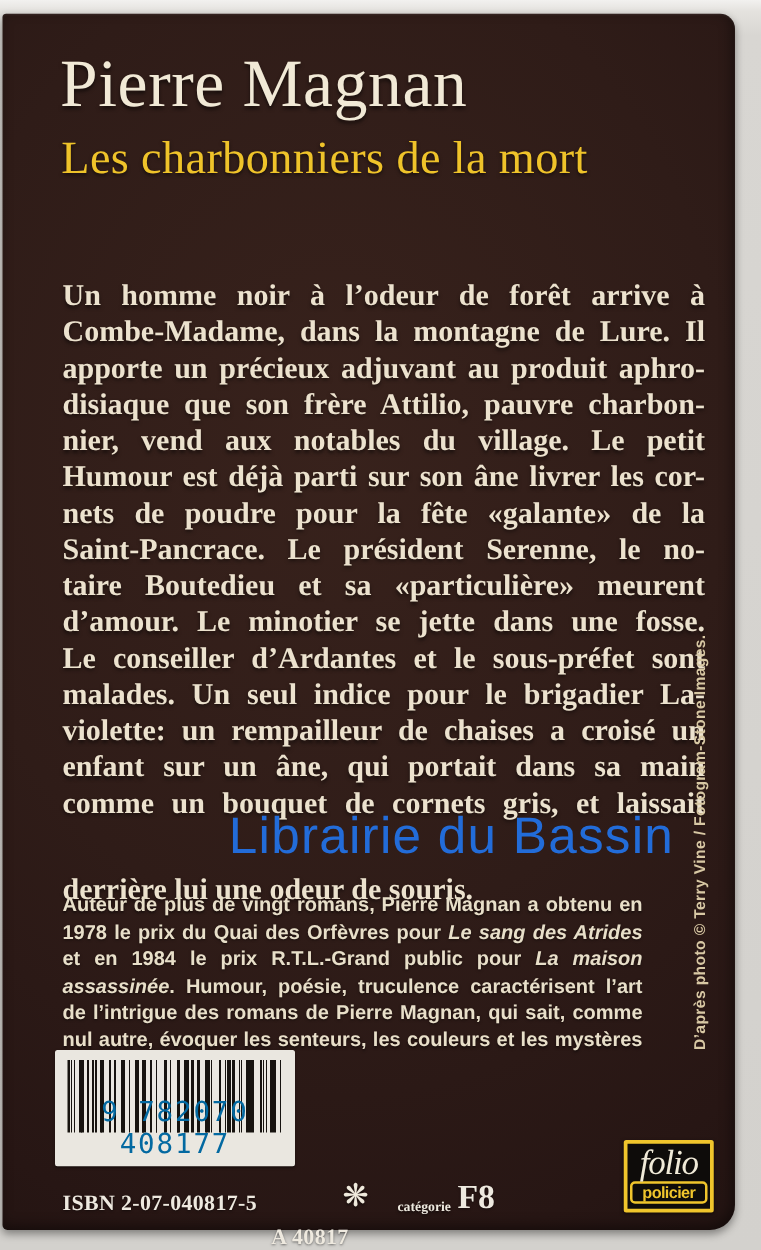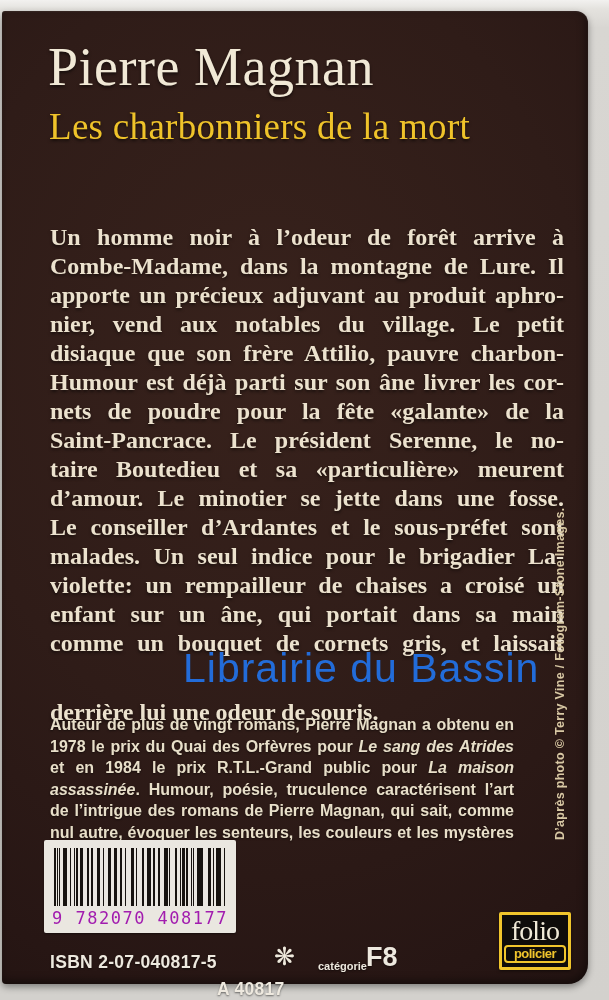--- a/index.html
+++ b/index.html
@@ -65,61 +65,61 @@
     background:#eae7e0;border-radius:2px;box-shadow:0 1px 2px rgba(0,0,0,.4);
   }
   .barcode-bars{
     position:absolute;left:10px;right:10px;top:8px;height:58px;
     background-image:
       repeating-linear-gradient(90deg,#17130f 0 2px,transparent 2px 5px,#17130f 5px 6px,transparent 6px 11px),
       repeating-linear-gradient(90deg,transparent 0 3px,#17130f 3px 4px,transparent 4px 9px,#17130f 9px 12px,transparent 12px 17px);
   }
   .barcode-digits{
     position:absolute;left:0;right:0;bottom:5px;text-align:center;
-    font-family:"DejaVu Sans Mono",monospace;font-size:17px;
-    letter-spacing:1.5px;color:#a21caf;
+    font-family:"DejaVu Sans Mono",monospace;font-size:22px;
+    letter-spacing:1.5px;color:#0369a1;
   }
 
-  .footer-text{color:#eee9df;font-weight:700;text-shadow:0 1px 2px rgba(0,0,0,.5);position:absolute;}
+  .footer-text{color:#eee9df;font-weight:700;text-shadow:0 1px 2px rgba(0,0,0,.5);position:absolute;font-family:Liberation Serif, serif;}
   .isbn{left:48px;top:941px;font-size:17.5px;letter-spacing:.3px;}
   .print-code{left:215px;top:941px;font-size:17.5px;letter-spacing:.3px;margin-top:27px;}
   .emblem{left:272px;top:931px;font-size:25px;font-weight:400;color:#efe9dc;text-shadow:0 1px 2px rgba(0,0,0,.5);position:absolute;}
   .cat-label{left:316px;top:949px;font-size:11px;}
   .cat-value{left:364px;top:931px;font-size:27px;}
 
   .folio-logo{
     position:absolute;left:497px;top:901px;width:72px;height:58px;
     background:#0e0c0a;border:3px solid #f0c52c;box-sizing:border-box;
     text-align:center;border-radius:2px;box-shadow:0 1px 3px rgba(0,0,0,.5);
   }
   .folio-word{
     font-family:"Liberation Serif",serif;font-size:28px;line-height:29px;
-    color:#f0ead8;letter-spacing:-1px;margin-top:1px;
+    color:#f0ead8;letter-spacing:-1px;margin-top:1px;font-style:italic;
   }
   .policier-box{
     margin:0 2px;border:2px solid #f0c52c;border-radius:4px;
     color:#f0c52c;font-size:13px;font-weight:700;line-height:14px;
     letter-spacing:-.5px;
   }
 </style>
 </head>
 <body>
 
 <div class="photo-scene">
   <div class="book-cover">
 
     <div class="author-name">Pierre Magnan</div>
     <div class="book-title" style="color: rgb(239, 195, 42);">Les charbonniers de la mort</div>
 
     <div class="synopsis">
         <div class="syn-line">Un homme noir à l’odeur de forêt arrive à</div>
         <div class="syn-line">Combe-Madame, dans la montagne de Lure. Il</div>
         <div class="syn-line">apporte un précieux adjuvant au produit aphro-</div>
+        <div class="syn-line">disiaque que son frère Attilio, pauvre charbon-</div>
         <div class="syn-line">nier, vend aux notables du village. Le petit</div>
-        <div class="syn-line">disiaque que son frère Attilio, pauvre charbon-</div>
         <div class="syn-line">Humour est déjà parti sur son âne livrer les cor-</div>
         <div class="syn-line">nets de poudre pour la fête «galante» de la</div>
         <div class="syn-line">Saint-Pancrace. Le président Serenne, le no-</div>
         <div class="syn-line">taire Boutedieu et sa «particulière» meurent</div>
         <div class="syn-line">d’amour. Le minotier se jette dans une fosse.</div>
         <div class="syn-line">Le conseiller d’Ardantes et le sous-préfet sont</div>
         <div class="syn-line">malades. Un seul indice pour le brigadier La-</div>
         <div class="syn-line">violette: un rempailleur de chaises a croisé un</div>
         <div class="syn-line">enfant sur un âne, qui portait dans sa main</div>
         <div class="syn-line">comme un bouquet de cornets gris, et laissait</div>

